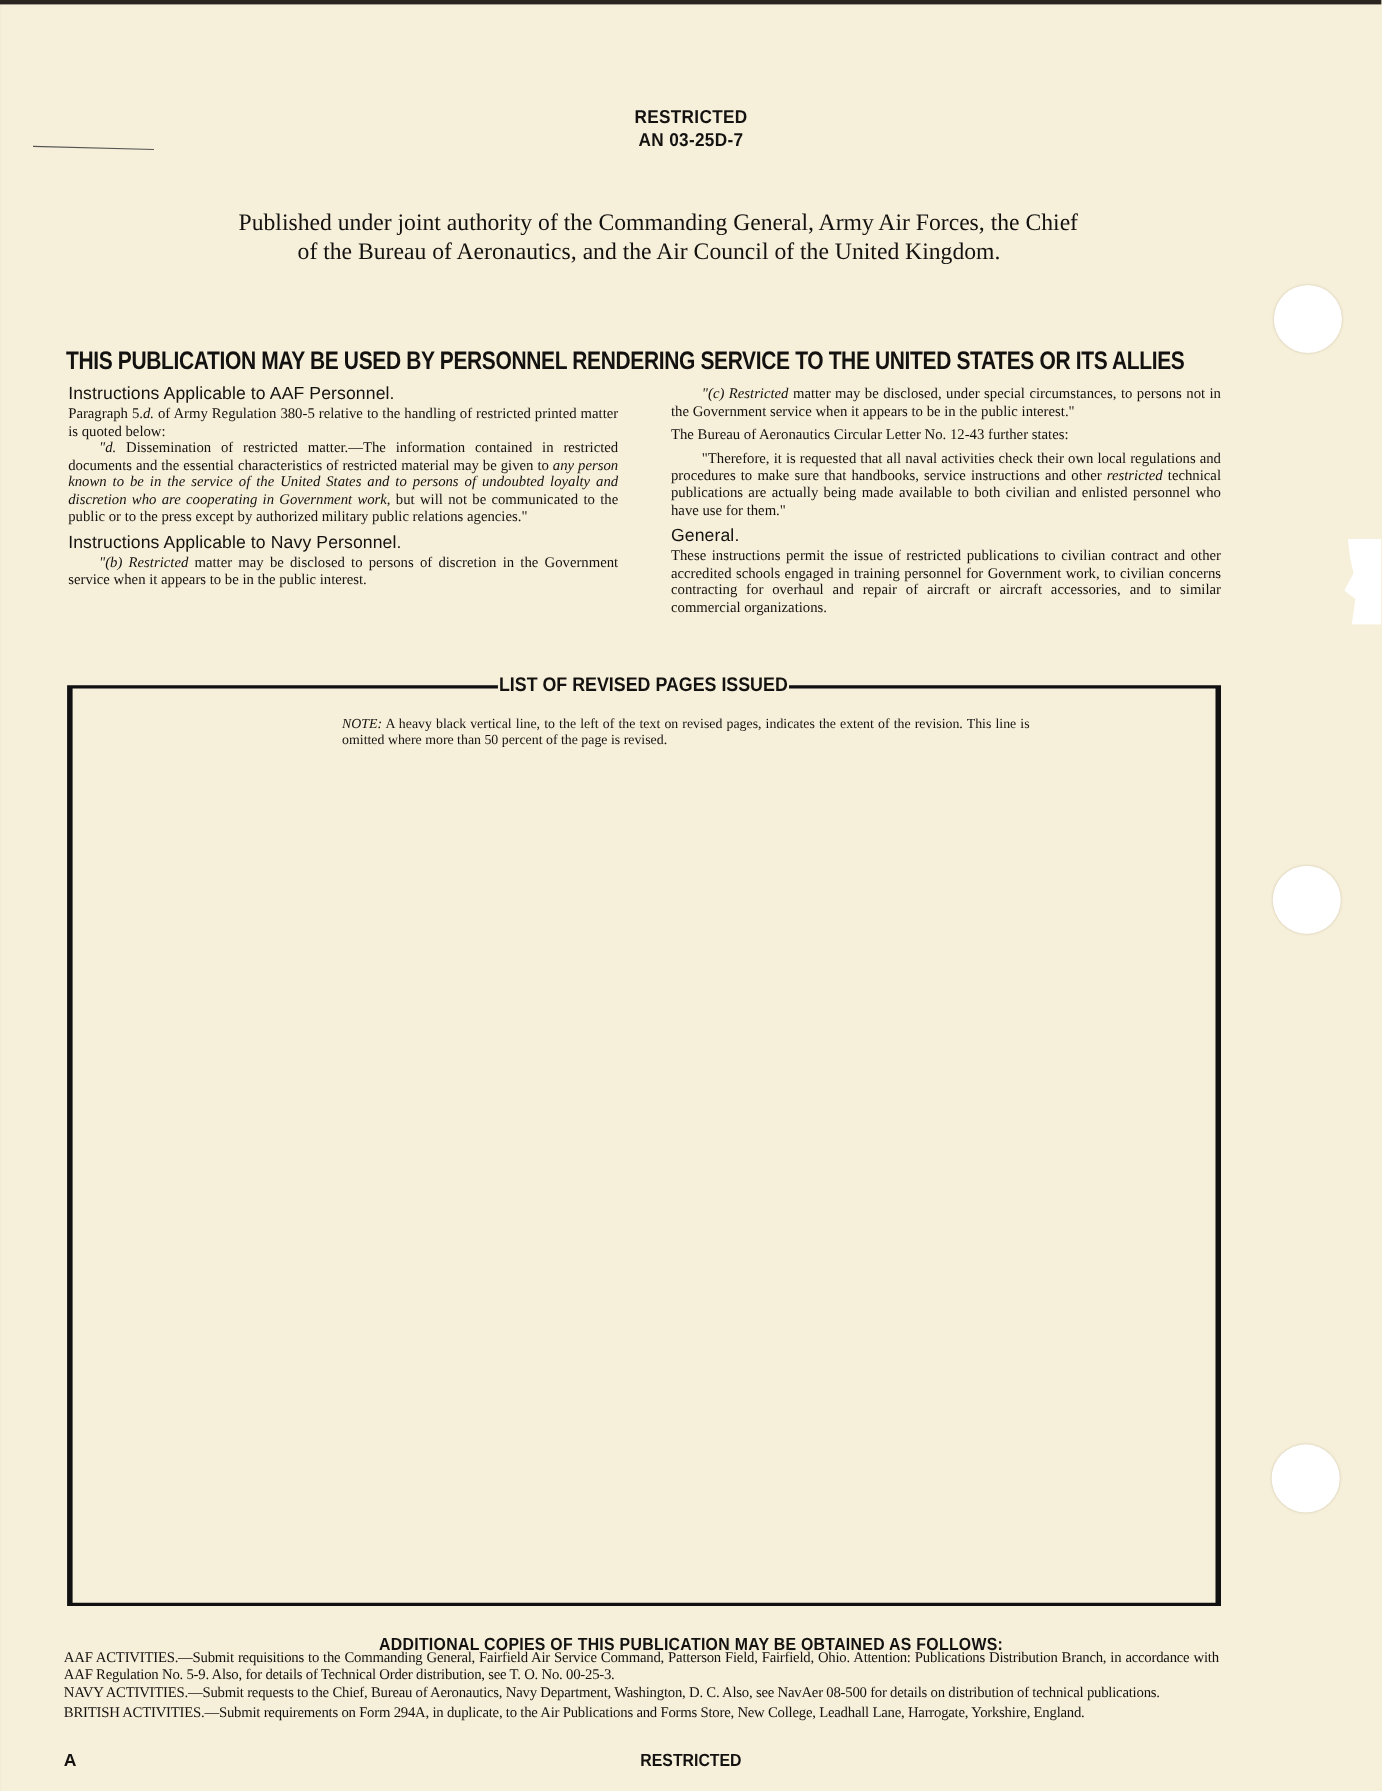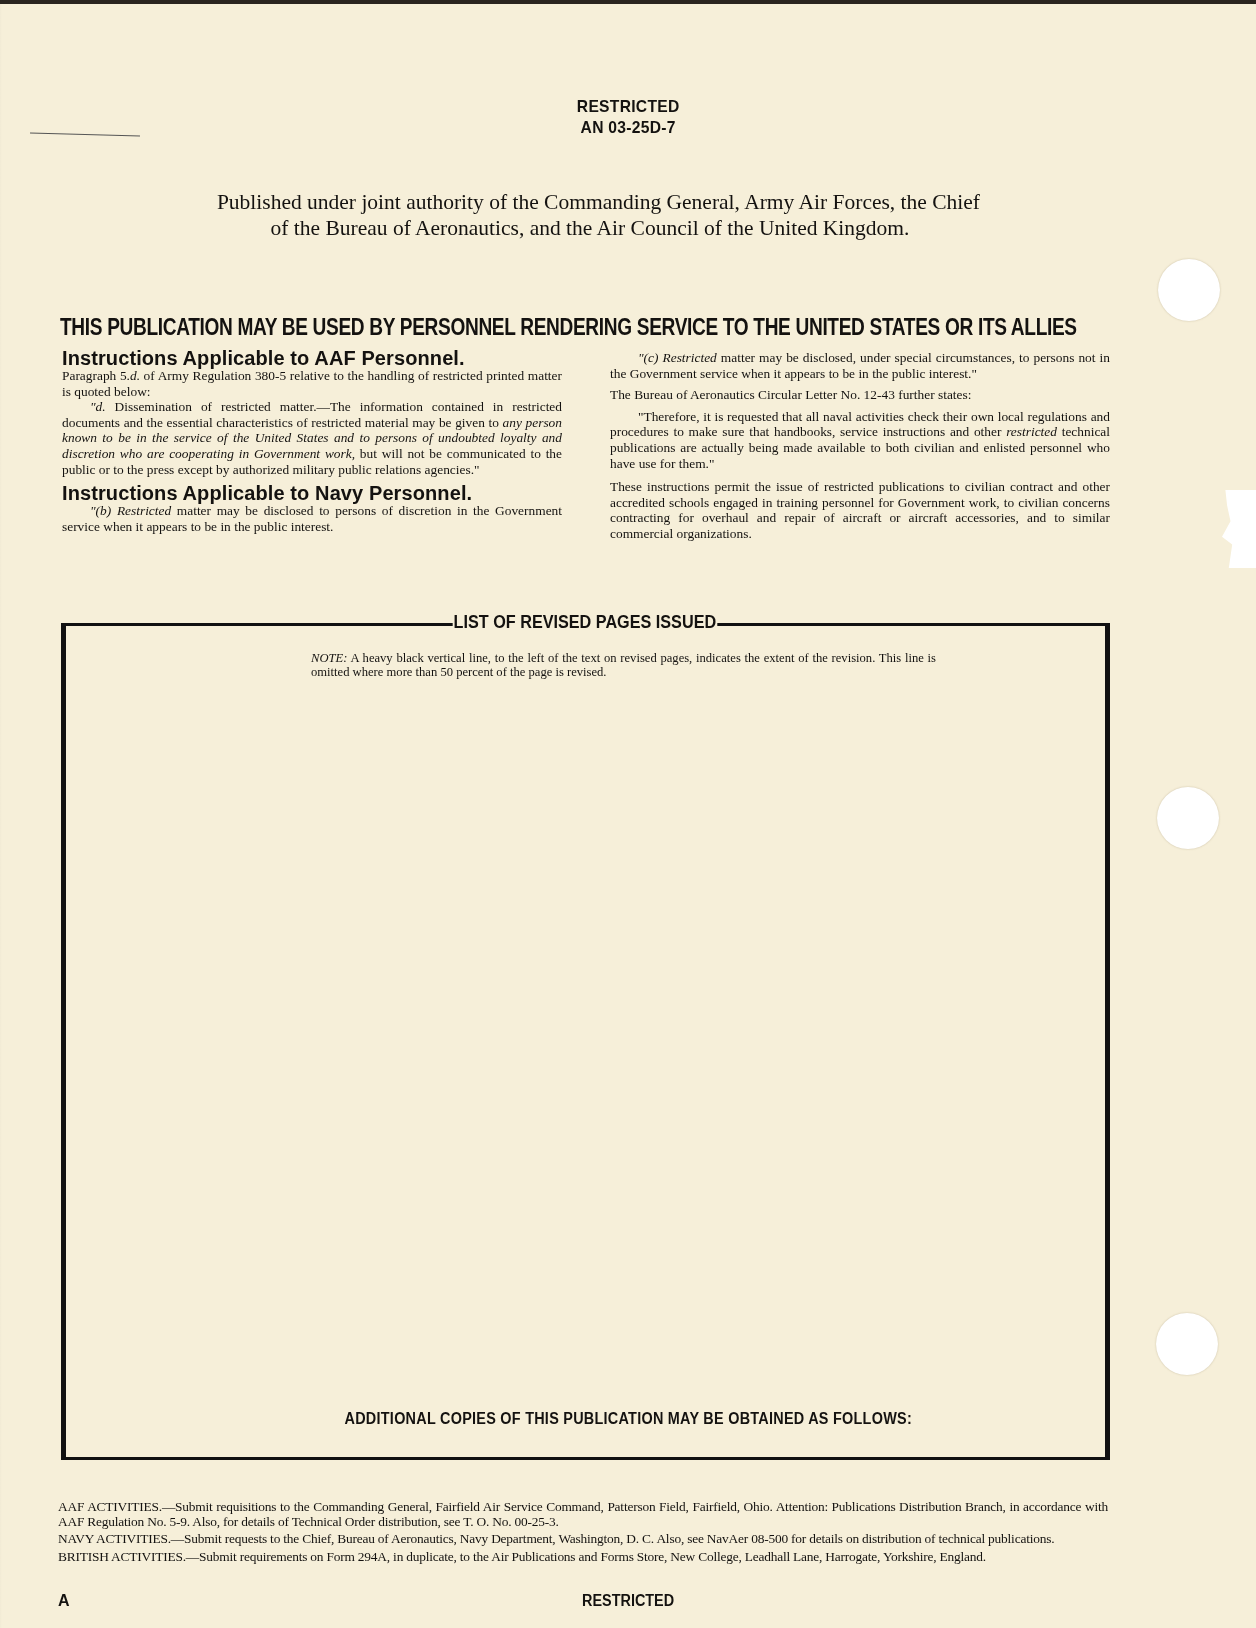--- a/index.html
+++ b/index.html
@@ -70,22 +70,22 @@
       top: 350px;
       width: 500px;
       font-size: 13.4px;
       line-height: 15.6px;
     }
     .col.left { left: 62px; }
     .col.right { left: 610px; }
     .col h3 {
       margin: 0 0 1px 0;
       font-family: "Liberation Sans", "DejaVu Sans", sans-serif;
-      font-weight: bold;
-      font-size: 20px;
+      font-weight: normal;
+      font-size: 16px;
       line-height: 17px;
       letter-spacing: 0.1px;
     }
     .col p {
       margin: 0;
       text-align: justify;
     }
     .col p.indent { text-indent: 28px; }
     .col .gap { height: 6px; }
     .col .gap-lg { height: 8px; }
@@ -118,21 +118,21 @@
     .note {
       position: absolute;
       left: 272px; top: 651px; width: 625px;
       font-size: 12.6px;
       line-height: 14px;
       text-align: justify;
       margin-left: 39px;
     }
     .additional {
       position: absolute;
-      left: 0; top: 1409px; width: 1256px;
+      left: 0; top: 1486px; width: 1256px;
       text-align: center;
       font-family: "Liberation Sans", "DejaVu Sans", sans-serif;
       font-weight: bold;
       font-size: 16px;
       line-height: 20px;
       letter-spacing: 0.3px;
     }
     .additional span { display: inline-block; transform: scaleX(0.9); }
     .activities {
       position: absolute;
@@ -201,20 +201,21 @@
   <p class="indent"><em>"(b) Restricted</em><span> matter may be disclosed to persons of discretion in the Government service when it appears to be in the public interest.</span></p>
 </div>
 
 <div class="col right">
   <p class="indent"><em>"(c) Restricted</em><span> matter may be disclosed, under special circumstances, to persons not in the Government service when it appears to be in the public interest."</span></p>
   <div class="gap"></div>
   <p>The Bureau of Aeronautics Circular Letter No. 12-43 further states:</p>
   <div class="gap"></div>
   <p class="indent"><span>"Therefore, it is requested that all naval activities check their own local regulations and procedures to make sure that handbooks, service instructions and other </span><em>restricted</em><span> technical publications are actually being made available to both civilian and enlisted personnel who have use for them."</span></p>
   <div class="gap-lg"></div>
+  <h3>General.</h3>
   <p>These instructions permit the issue of restricted publications to civilian contract and other accredited schools engaged in training personnel for Government work, to civilian concerns contracting for overhaul and repair of aircraft or aircraft accessories, and to similar commercial organizations.</p>
 </div>
 
 <div class="revised-box"></div>
 <div class="revised-title"><span>LIST OF REVISED PAGES ISSUED</span></div>
 <div class="note"><em>NOTE:</em><span> A heavy black vertical line, to the left of the text on revised pages, indicates the extent of the revision. This line is omitted where more than 50 percent of the page is revised.</span></div>
 
 <div class="additional"><span>ADDITIONAL COPIES OF THIS PUBLICATION MAY BE OBTAINED AS FOLLOWS:</span></div>
 <div class="activities">
   <p>AAF ACTIVITIES.—Submit requisitions to the Commanding General, Fairfield Air Service Command, Patterson Field, Fairfield, Ohio. Attention: Publications Distribution Branch, in accordance with AAF Regulation No. 5-9. Also, for details of Technical Order distribution, see T. O. No. 00-25-3.</p>

